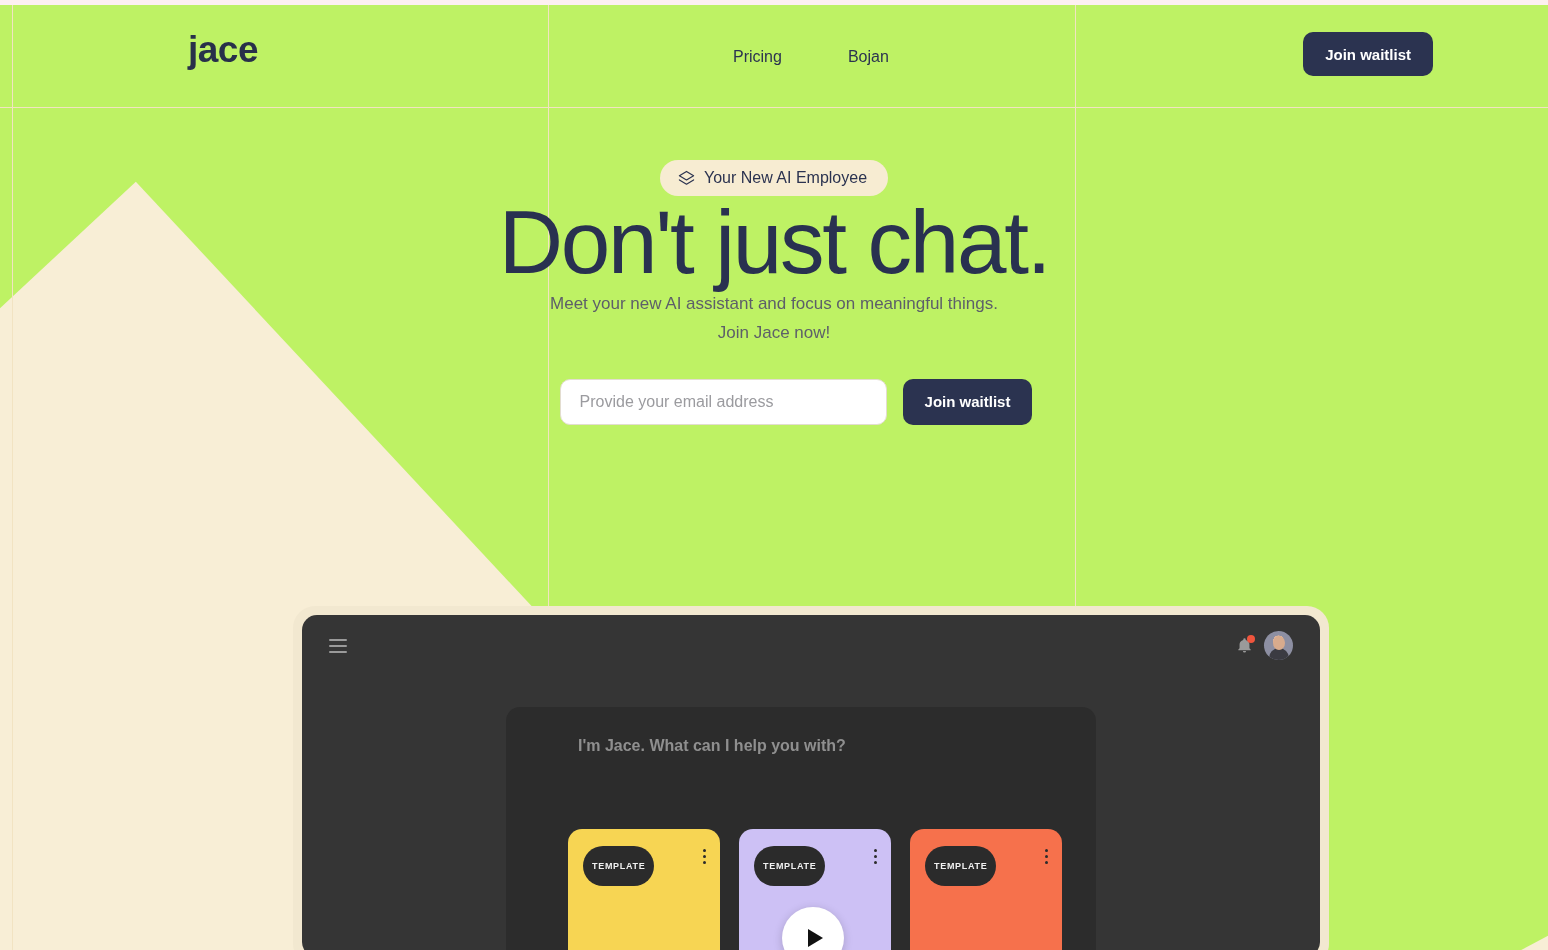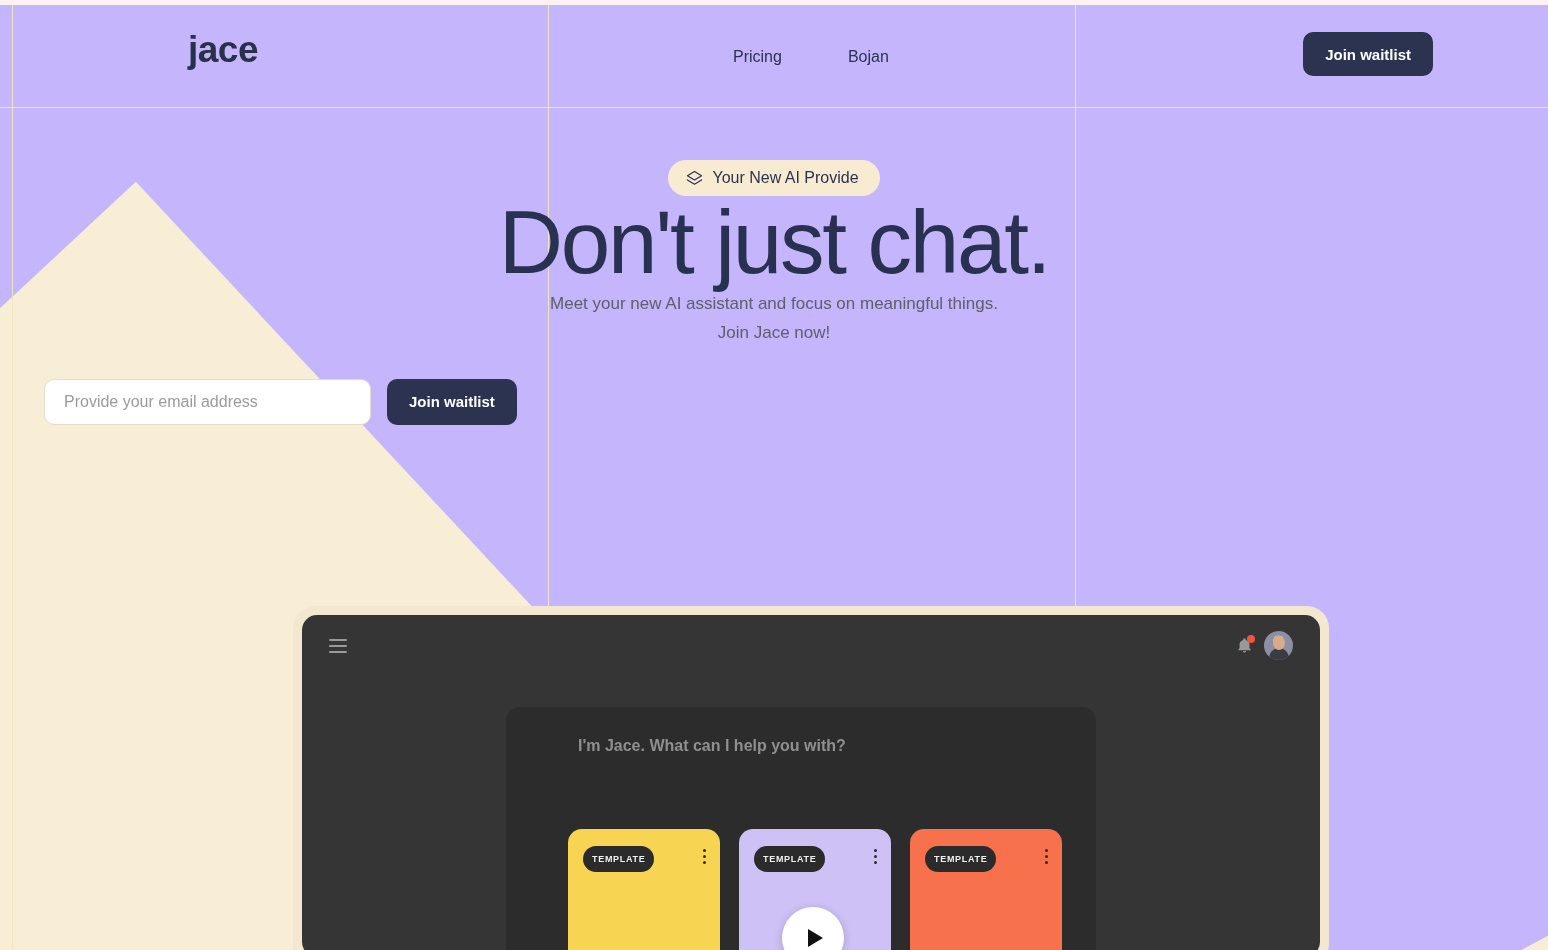--- a/index.html
+++ b/index.html
@@ -5,21 +5,21 @@
   * { margin:0; padding:0; box-sizing:border-box; }
   html, body {
     width:1548px; height:950px;
     overflow:hidden;
     font-family:"Liberation Sans", sans-serif;
     background:#fdf3df;
   }
   #stage {
     position:relative;
     width:1548px; height:950px;
-    background:#c4b5fd;
+    background:#bef264;
     overflow:hidden;
   }
 
   
   .bg-deco { position:absolute; inset:0; overflow:hidden; pointer-events:none; z-index:0; }
   .band-left {
     position:absolute;
     left:-420px; top:700px;
     width:760px; height:900px;
     background:#f8eed6;
@@ -107,21 +107,21 @@
     margin:0 3px;
   }
 
   .subtitle {
     font-size:17px; line-height:29px;
     color:#5d5f69;
   }
 
   .email-form {
     margin-top:32px;
-    display:flex; align-items:center; gap:16px;padding-left:44px;
+    display:flex; justify-content:center; align-items:center; gap:16px;padding-left:44px;
   }
   .email-input {
     width:327px; height:46px;
     border:1px solid #e3ddd0; border-radius:10px;
     background:#ffffff;
     padding:0 19px;
     font-size:16px; color:#2b3350;
     font-family:"Liberation Sans", sans-serif;
     outline:none;
   }
@@ -210,21 +210,21 @@
     position:relative;
     padding:17px 15px;
   }
   .card-yellow { background:#f7d553; }
   .card-purple { background:#cdc1f5; }
   .card-orange { background:#f6714c; }
   .tpl-badge {
     display:inline-block;
     background:#2b2b2b; color:#f0f0f0;
     font-size:9px; font-weight:700; letter-spacing:0.7px;
-    border-radius:999px; padding:8px 9px;
+    border-radius:999px; padding:15px 9px;
   }
   .dots {
     position:absolute; right:14px; top:20px;
     display:flex; flex-direction:column; gap:3px;
     cursor:pointer;
   }
   .dots i { width:3px; height:3px; border-radius:50%; background:#2b2b2b; display:block; }
   .card-title {
     position:absolute; left:15px; bottom:-8px;
     font-size:19px; line-height:25px; color:#1d1d1d;
@@ -278,21 +278,21 @@
 
   <section class="hero">
 
     <div class="badge">
       <span>
         <svg width="17" height="17" viewBox="0 0 24 24" fill="none" stroke="#2b3350" stroke-width="1.7" stroke-linecap="round" stroke-linejoin="round">
           <polygon points="12 2 22 8 12 14 2 8 12 2"></polygon>
           <polyline points="2 14 12 20 22 14"></polyline>
         </svg>
       </span>
-      <span>Your New AI Provide</span>
+      <span>Your New AI Employee</span>
     </div>
 
     <h1 class="headline">
       <span class="line1">Don't just chat.</span>
     </h1>
 
     <p class="subtitle">
       <span>Meet your new AI assistant and focus on meaningful things.</span><br>
       <span>Join Jace now!</span>
     </p>

